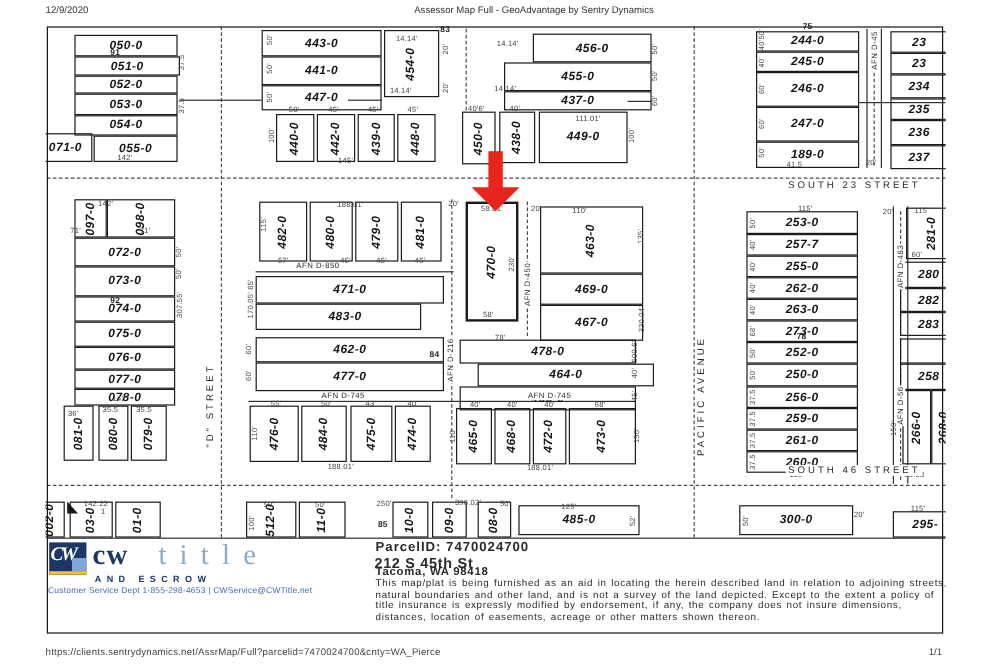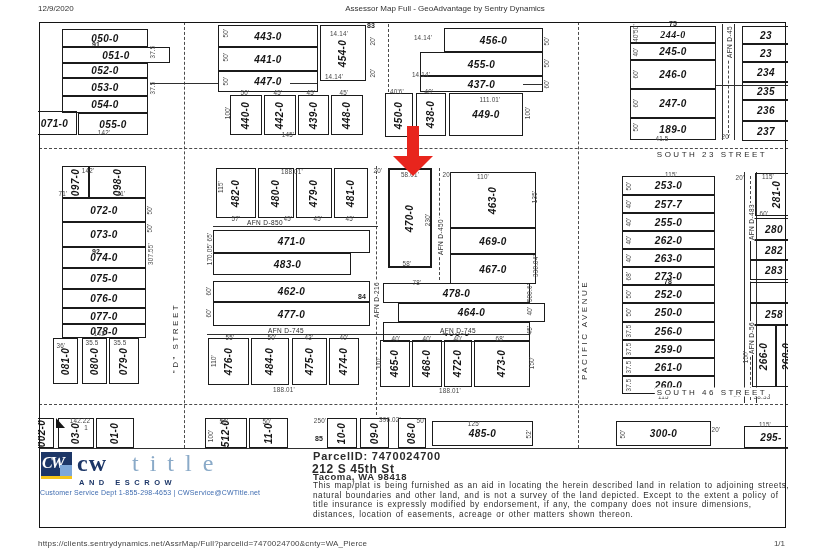--- a/index.html
+++ b/index.html
@@ -82,21 +82,21 @@
       <div class="ln h" style="left: 213px; top: 226px; width: 165px;"></div>
       <div class="ln h" style="left: 207px; top: 334px; width: 323px;"></div>
       <div class="ln h" style="left: 150px; top: 83px; width: 68px;"></div>
       <div class="ln h" style="left: 290px; top: 83px; width: 28px;"></div>
       <div class="ln h" style="left: 523px; top: 84px; width: 20px;"></div>
       <div class="ln h" style="left: 716px; top: 85px; width: 72px;"></div>
       <div class="ln h" style="left: 39px; top: 448px; width: 749px;"></div>
       <div class="parcel" style="left: 62px; top: 29px; width: 86px; height: 18px;">
         <span class="plabel">050-0</span>
       </div>
-      <div class="parcel" style="left: 62px; top: 47px; width: 108px; height: 16px;">
+      <div class="parcel" style="left: 62px; top: 47px; width: 88px; height: 16px;">
         <span class="plabel">051-0</span>
       </div>
       <div class="parcel" style="left: 62px; top: 63px; width: 86px; height: 15px;">
         <span class="plabel">052-0</span>
       </div>
       <div class="parcel" style="left: 62px; top: 78px; width: 86px; height: 18px;">
         <span class="plabel">053-0</span>
       </div>
       <div class="parcel" style="left: 62px; top: 96px; width: 86px; height: 17px;">
         <span class="plabel">054-0</span>
@@ -178,21 +178,21 @@
       </div>
       <div class="parcel" style="left: 385px; top: 93px; width: 28px; height: 44px;">
         <span class="plabel rot">450-0</span>
       </div>
       <div class="parcel" style="left: 416px; top: 93px; width: 30px; height: 43px;">
         <span class="plabel rot">438-0</span>
       </div>
       <div class="parcel" style="left: 449px; top: 93px; width: 74px; height: 43px;">
         <span class="plabel">449-0</span>
       </div>
-      <div class="parcel" style="left: 630px; top: 26px; width: 86px; height: 17px; font-family: Liberation Serif, serif;">
+      <div class="parcel" style="left: 630px; top: 26px; width: 86px; height: 17px;">
         <span class="plabel">244-0</span>
       </div>
       <div class="parcel" style="left: 630px; top: 43px; width: 86px; height: 17px;">
         <span class="plabel">245-0</span>
       </div>
       <div class="parcel" style="left: 630px; top: 60px; width: 86px; height: 29px;">
         <span class="plabel">246-0</span>
       </div>
       <div class="parcel" style="left: 630px; top: 89px; width: 86px; height: 29px;">
         <span class="plabel">247-0</span>

